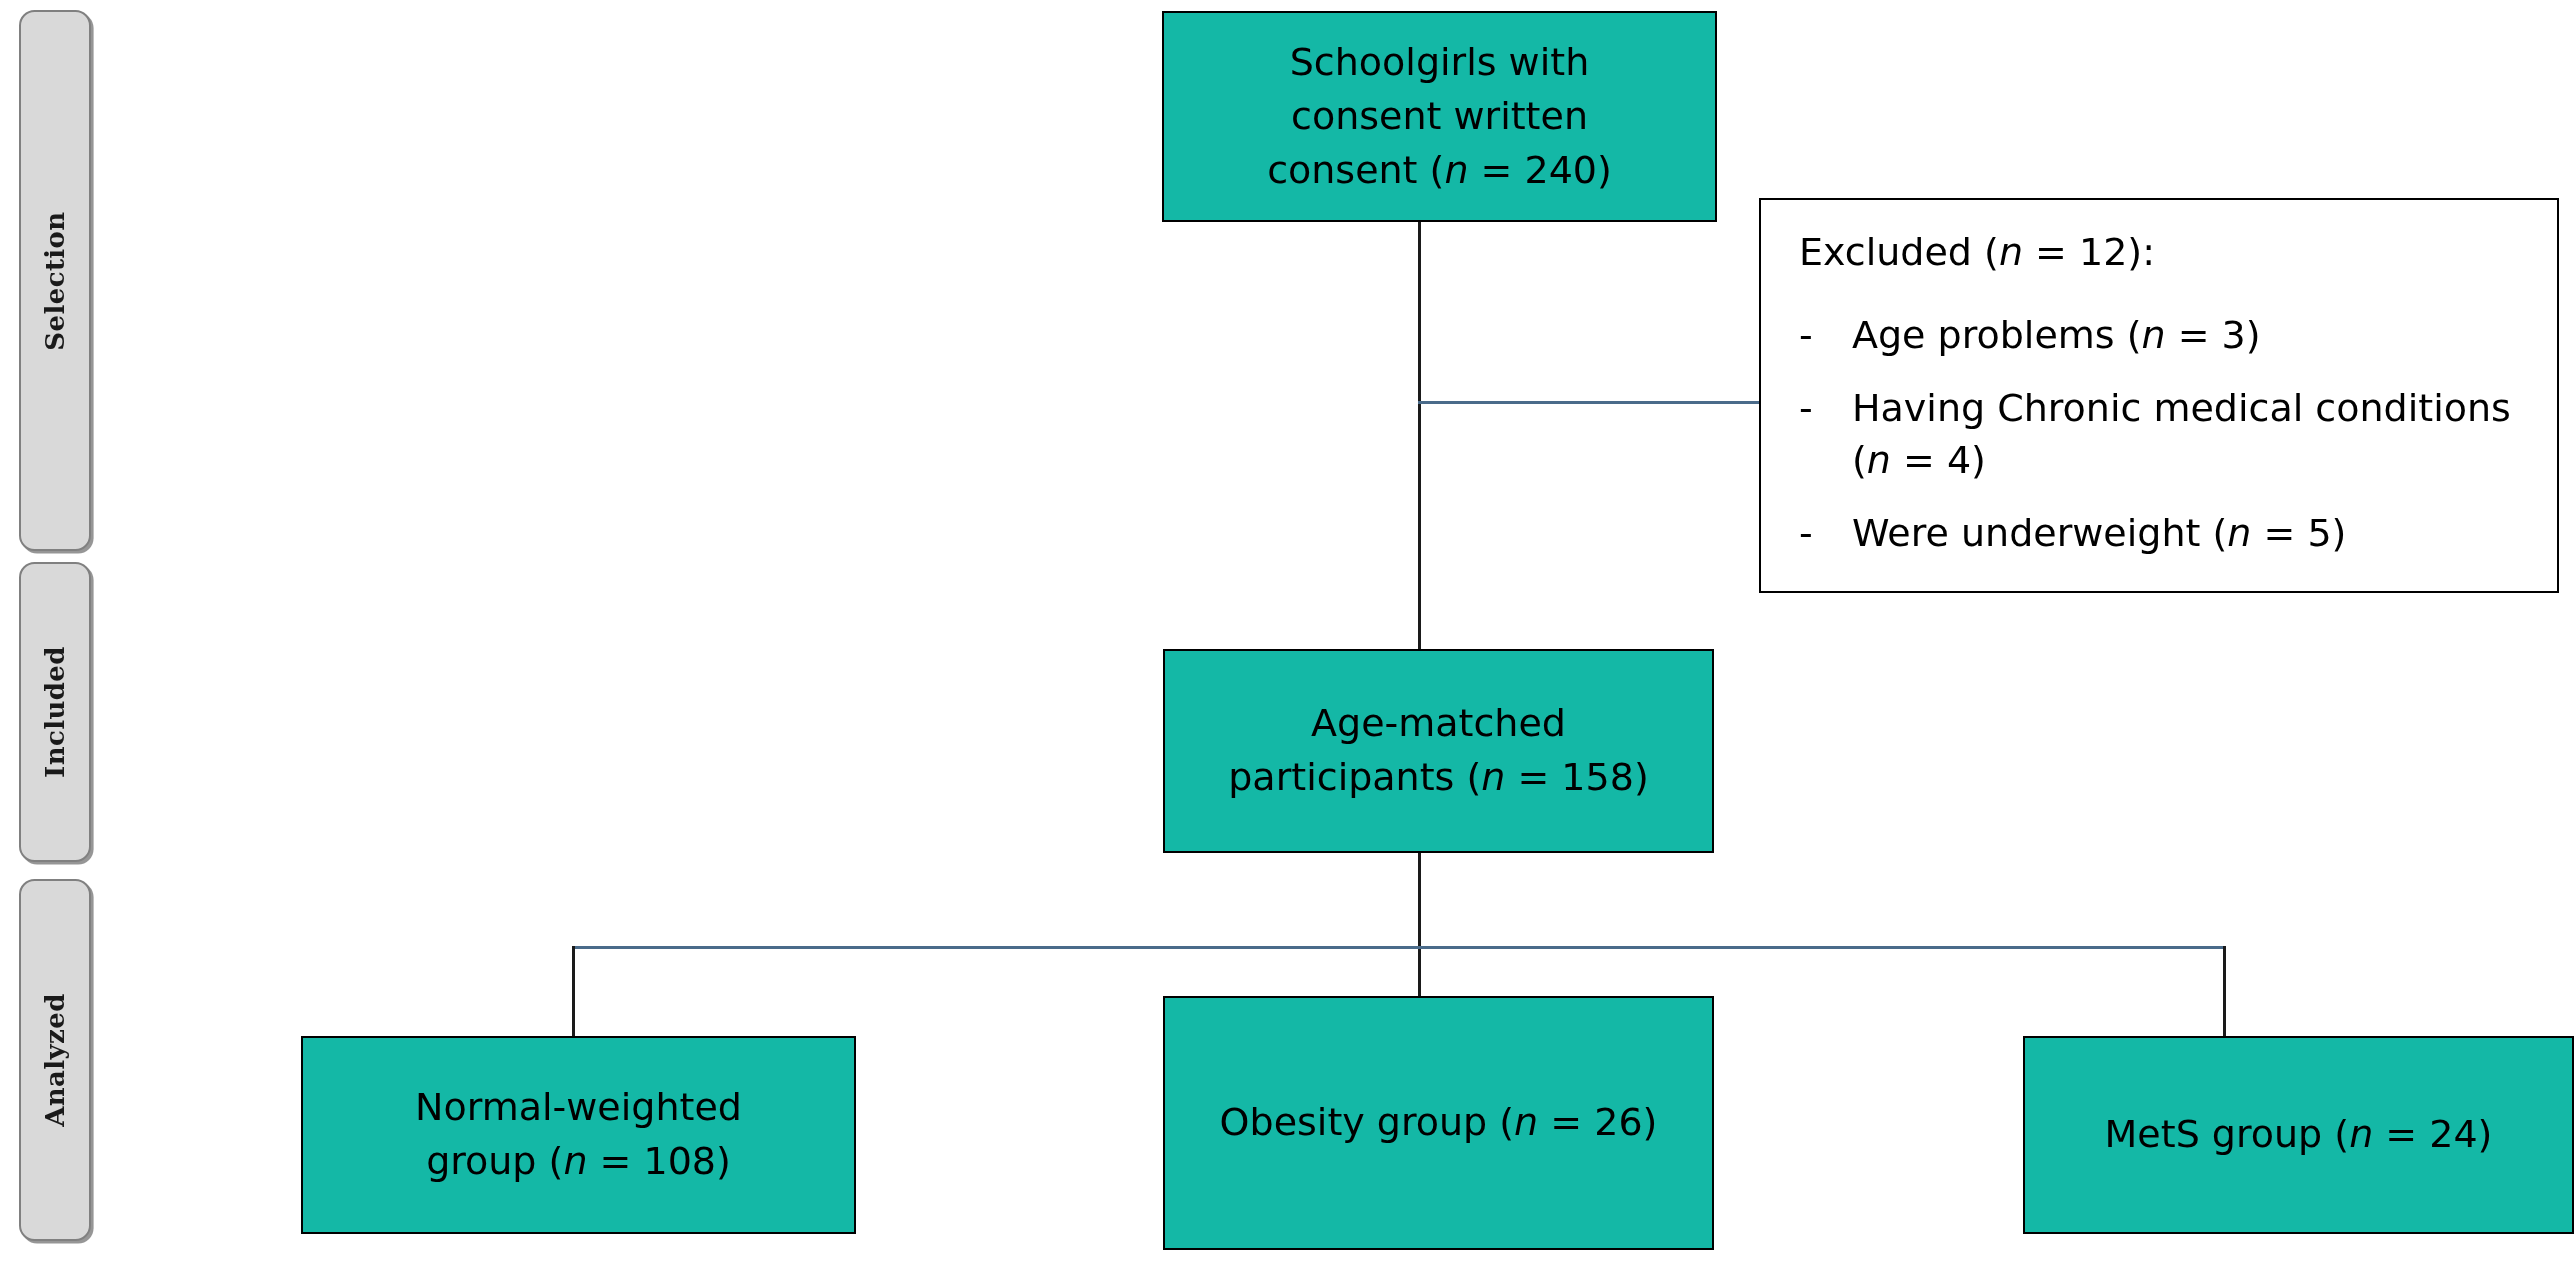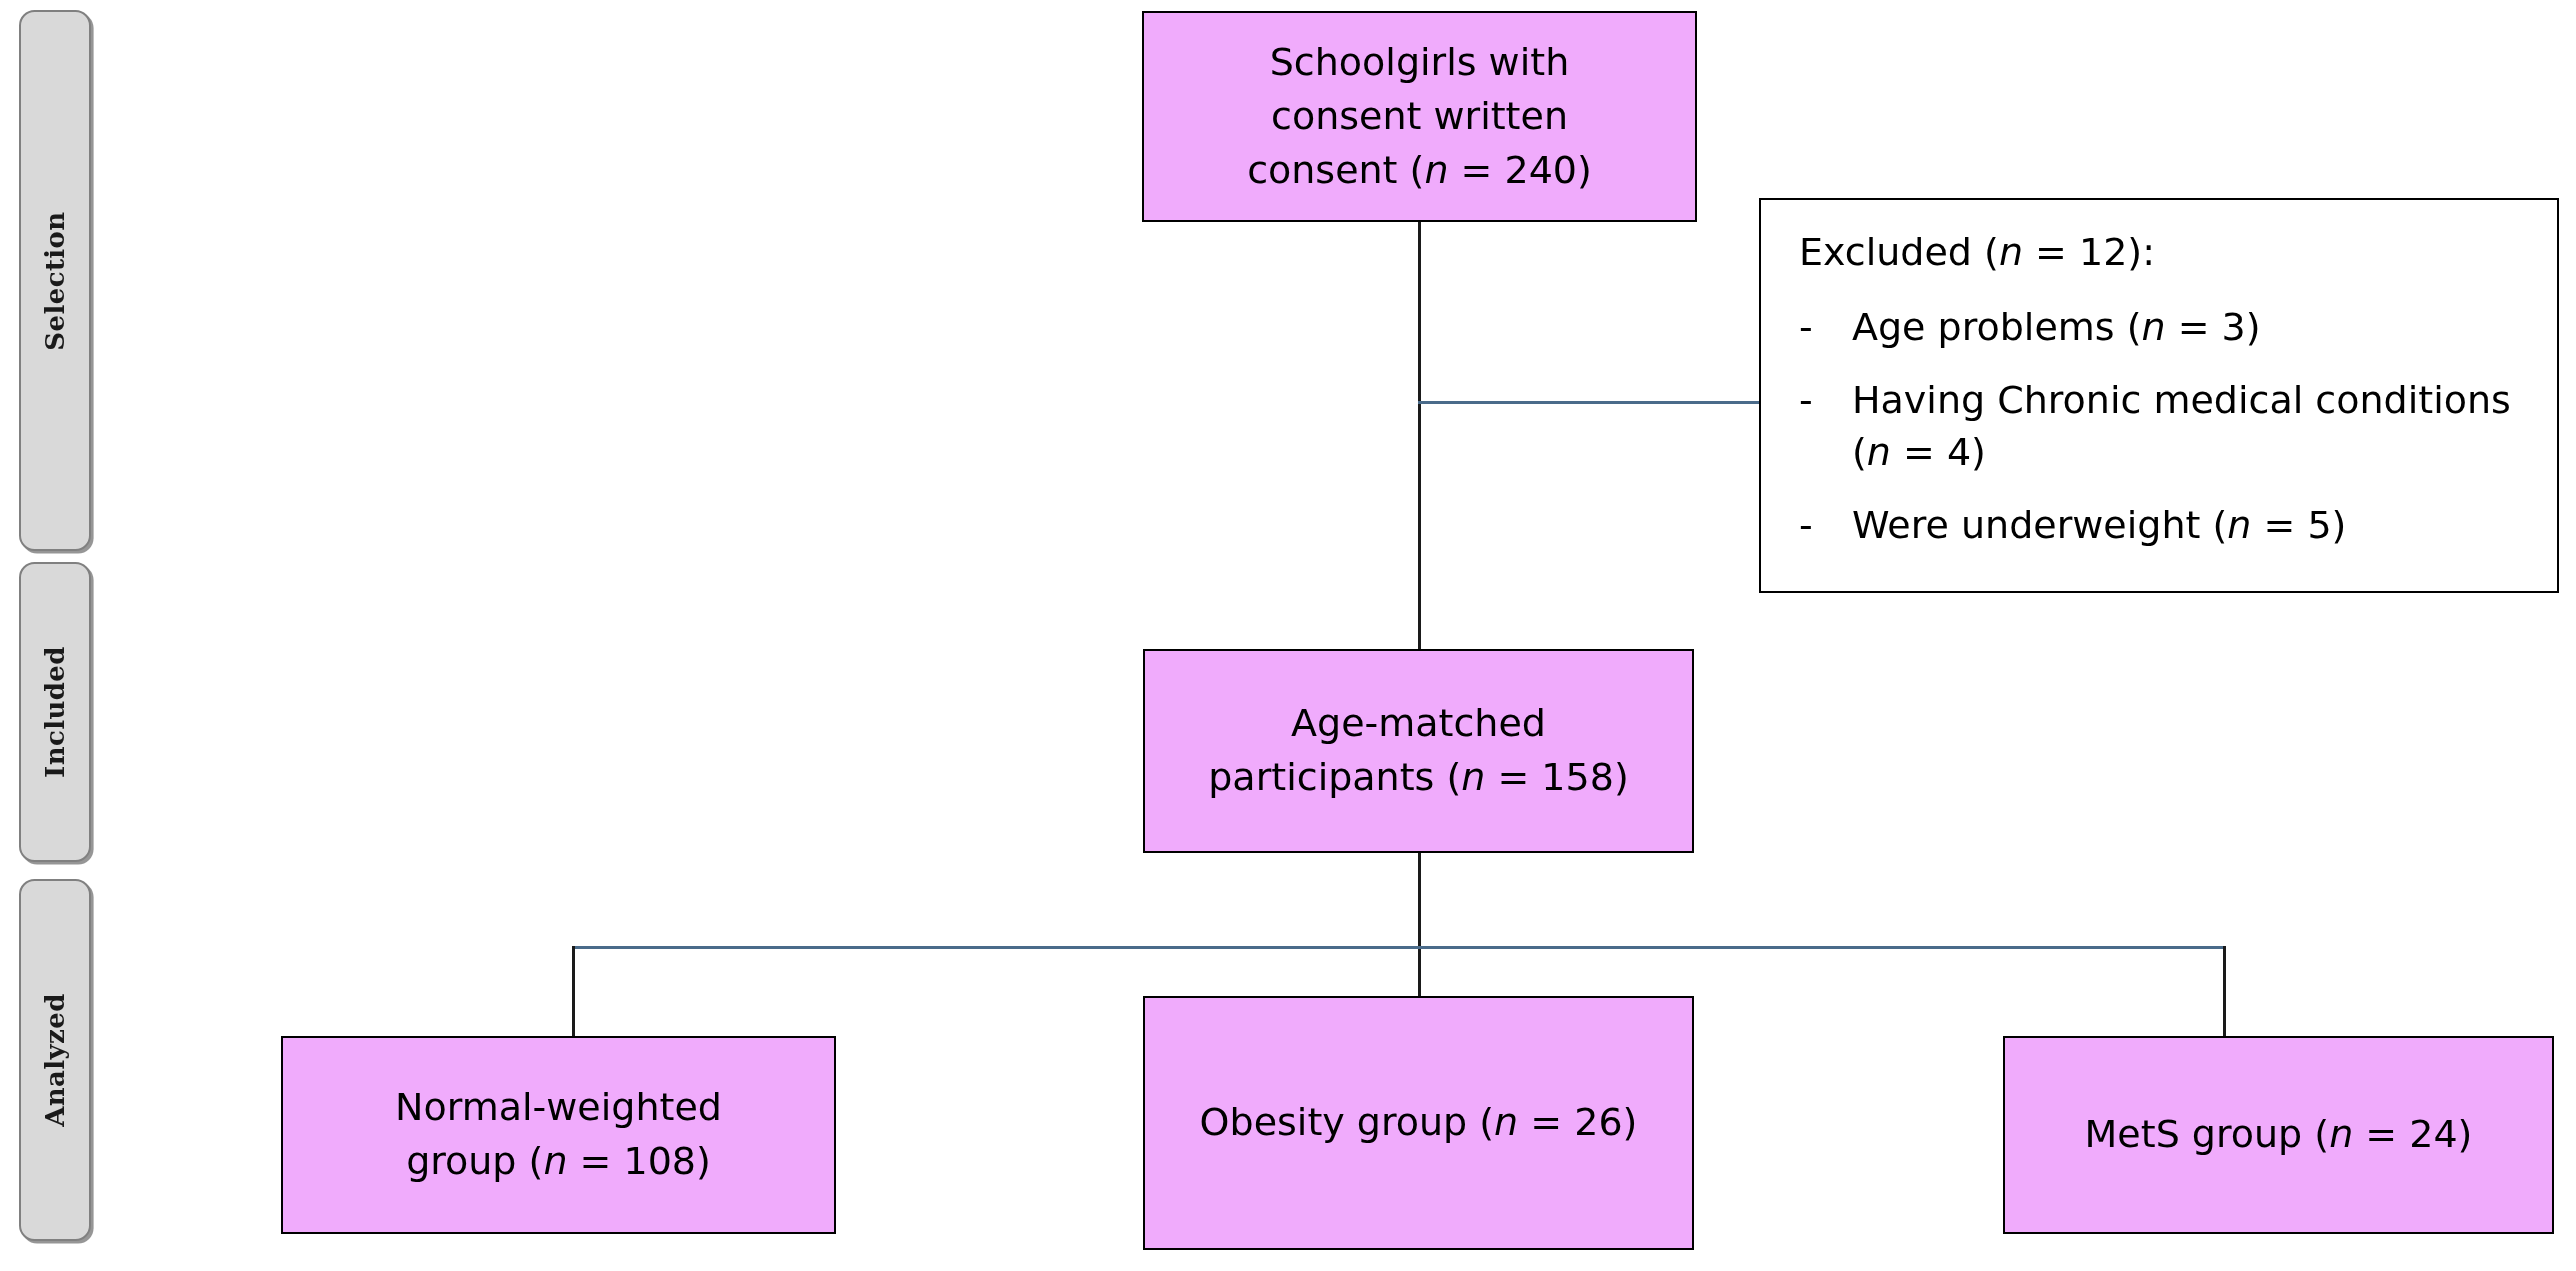--- a/index.html
+++ b/index.html
@@ -46,42 +46,43 @@
     align-items: center;
     justify-content: center;
     text-align: center;
     font-size: 38px;
     line-height: 1.42;
     color: #000000;
     padding: 3.4px 12px;
     z-index: 3;
   }
   .node-gray {
-    background: #f0abfc;
+    background: #14b8a6;
     border: 2.6px solid #000000;
+    margin-left: 20px;
   }
   .node-white {
     background: #ffffff;
     border: 2.6px solid #000000;
     align-items: flex-start;
     justify-content: flex-start;
     text-align: left;
   }
   .node .txt { display: block; width: 100%; }
   .node i { font-style: italic; }
 
   
   .excl-wrap {
     width: 100%;
     padding: 22.4px 8.6px 0 26px;
     box-sizing: border-box;
   }
   .excl-title {
     font-size: 38px;
-    margin-bottom: 21px;
+    margin-bottom: 29px;
     white-space: nowrap;
   }
   .excl-item {
     display: flex;
     font-size: 38px;
     line-height: 1.38;
     margin-bottom: 20.7px;
   }
   .excl-dash {
     width: 53px;

